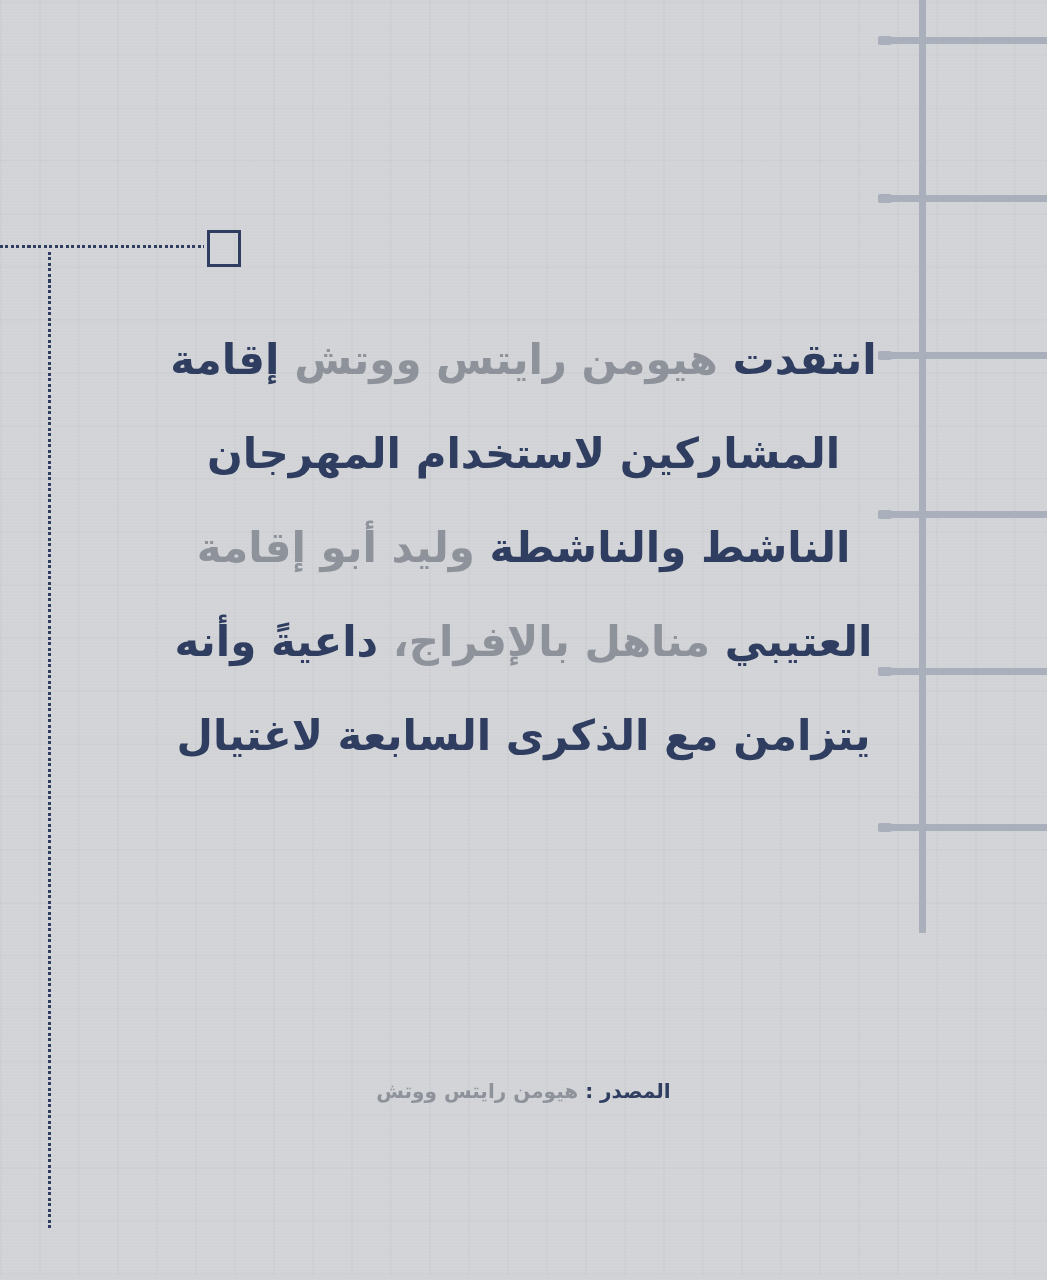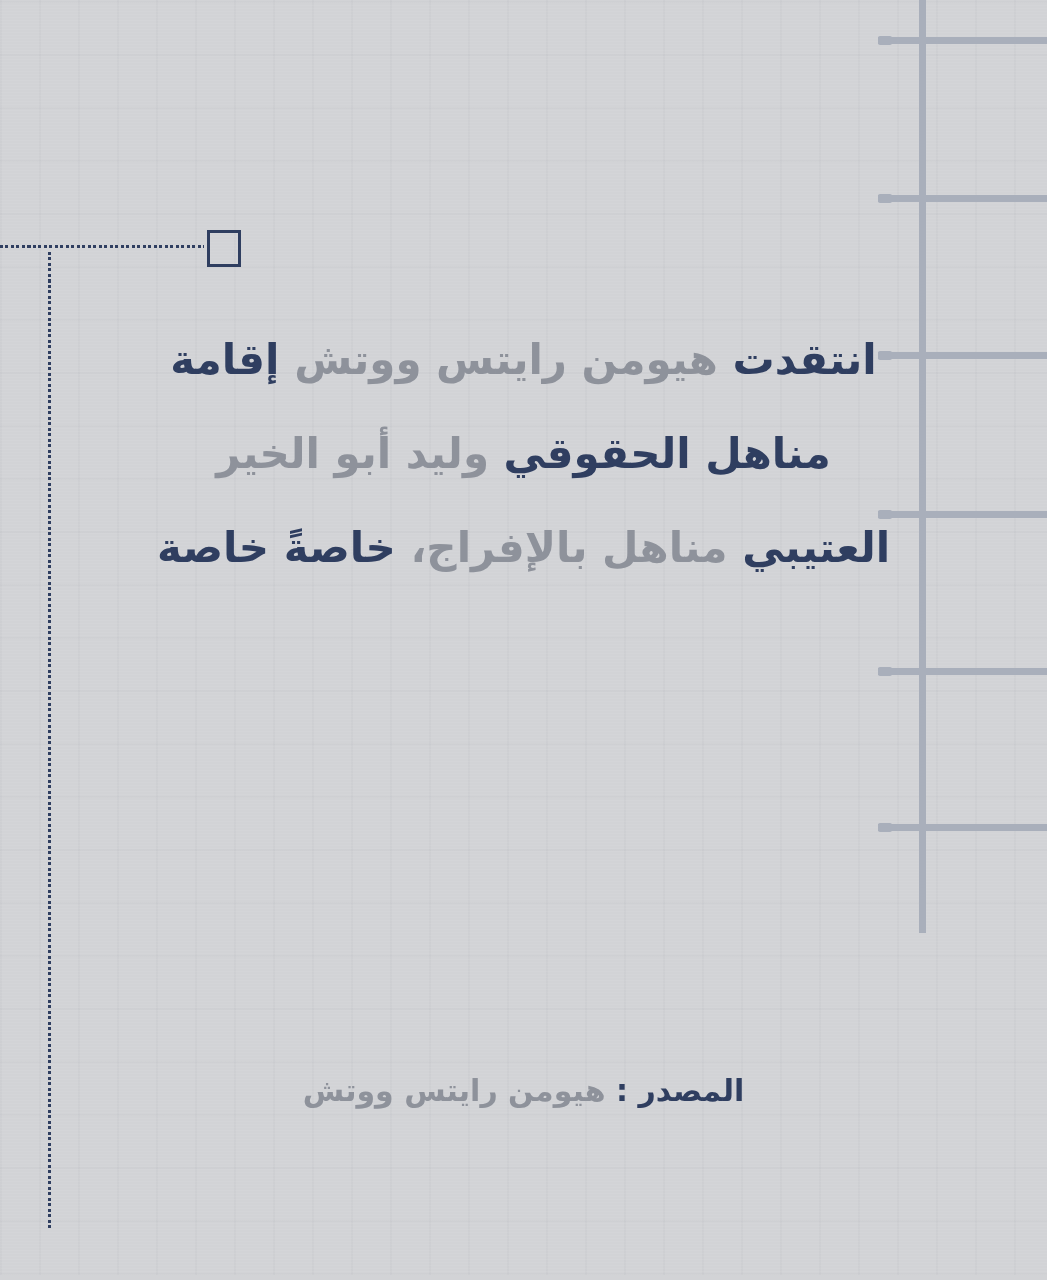--- a/index.html
+++ b/index.html
@@ -81,21 +81,21 @@
   }
   .seg-navy{color:var(--navy);}
   .seg-gray{color:var(--gray);}
 
   
   .source{
     position:absolute;
     top:1070px;left:70px;right:70px;
     direction:rtl;
     text-align:center;
-    font-size:30px;
+    font-size:20px;
     line-height:42px;
   }
   .src-label{color:var(--navy);font-weight:700;}
   .src-value{color:var(--gray);font-weight:700;}
 </style>
 </head>
 <body>
 
 <div class="canvas">
 
@@ -108,21 +108,23 @@
     <div class="grid-h" style="top:668px"></div>
     <div class="grid-h" style="top:824px"></div>
   </div>
 
   <div class="dotted-h"></div>
   <div class="dotted-v"></div>
   <div class="square-outline"></div>
 
   <div class="statement" dir="rtl">
       <div class="line"><span class="seg-navy">انتقدت </span><span class="seg-gray">هيومن رايتس ووتش </span><span class="seg-navy">إقامة</span></div>
-      <div class="line"><span class="seg-navy">مناهل الحقوقي </span><span class="seg-gray">وليد أبو الخير</span></div>
-      <div class="line"><span class="seg-navy">العتيبي </span><span class="seg-gray">مناهل بالإفراج، </span><span class="seg-navy">خاصةً خاصة</span></div>
+      <div class="line"><span class="seg-navy">المشاركين لاستخدام المهرجان</span></div>
+      <div class="line"><span class="seg-navy">الناشط والناشطة </span><span class="seg-gray">وليد أبو إقامة</span></div>
+      <div class="line"><span class="seg-navy">العتيبي </span><span class="seg-gray">مناهل بالإفراج، </span><span class="seg-navy">داعيةً وأنه</span></div>
+      <div class="line"><span class="seg-navy">يتزامن مع الذكرى السابعة لاغتيال</span></div>
     </div>
 
   <div class="source" dir="rtl">
     <span class="src-label">المصدر :</span><span class="src-value"> هيومن رايتس ووتش</span>
   </div>
 
 </div>
 
 </body></html>

